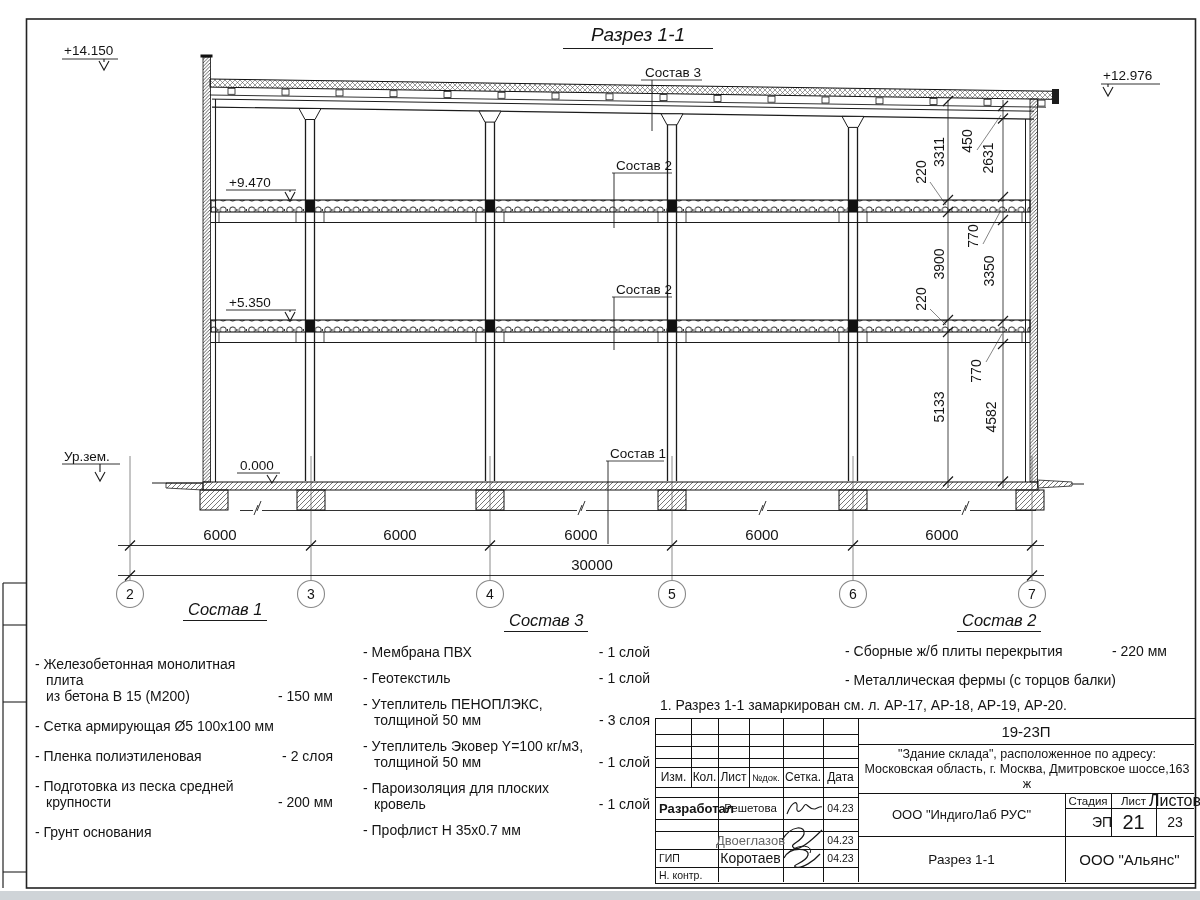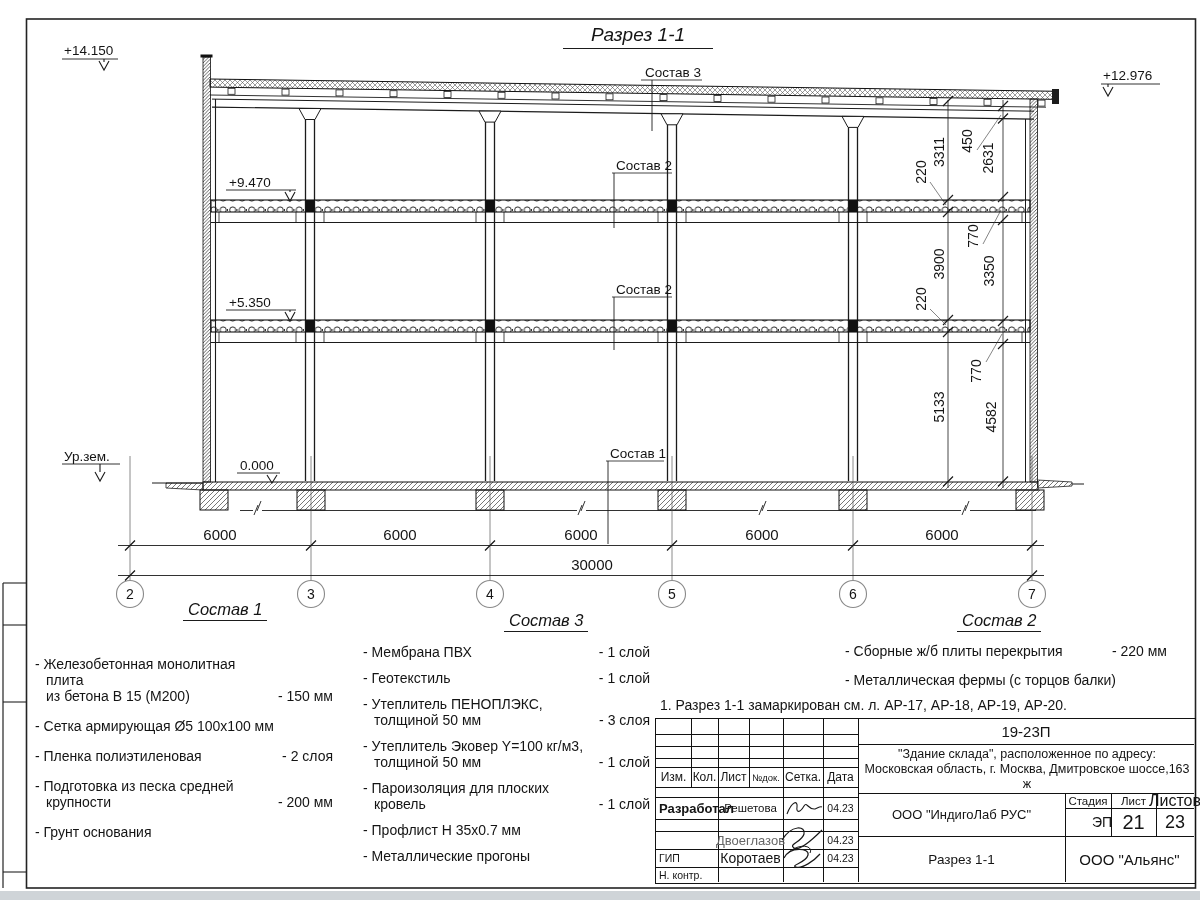--- a/index.html
+++ b/index.html
@@ -329,24 +329,20 @@
       <span class="mat-val">- 1 слой</span>
     </div>
     <div class="mat-item">
       <span class="mat-name">- Пароизоляция для плоских кровель</span>
       <span class="mat-val">- 1 слой</span>
     </div>
     <div class="mat-item">
       <span class="mat-name">- Профлист Н 35х0.7 мм</span>
       <span class="mat-val"></span>
     </div>
-    <div class="mat-item">
-      <span class="mat-name">- Металлические прогоны</span>
-      <span class="mat-val"></span>
-    </div>
   </div>
 
   <div class="mat-list c2" style="left:845px;top:643px;width:322px;">
     <div class="mat-item">
       <span class="mat-name">- Сборные ж/б плиты перекрытия</span>
       <span class="mat-val">- 220 мм</span>
     </div>
     <div class="mat-item">
       <span class="mat-name">- Металлическая фермы (с торцов балки)</span>
       <span class="mat-val"></span>
@@ -415,19 +411,19 @@
     <div style="position:absolute;left:206px;top:28px;width:330px;text-align:center;font-size:12.5px;line-height:15px;">
       <div>"Здание склада", расположенное по адресу:</div>
       <div>Московская область, г. Москва, Дмитровское шоссе,163 ж</div>
     </div>
     <div class="tbt" style="left:202px;top:74px;width:207px;height:43px;font-size:13px;">ООО "ИндигоЛаб РУС"</div>
     <div class="tbt" style="left:409px;top:74px;width:46px;height:15px;font-size:11.5px;">Стадия</div>
     <div class="tbt" style="left:455px;top:74px;width:45px;height:15px;font-size:11.5px;">Лист</div>
     <div class="tbt" style="left:500px;top:74px;width:38px;height:15px;font-size:16px;">Листов</div>
     <div class="tbt" style="left:409px;top:89px;width:46px;height:28px;font-size:14px;padding-left:28px;">ЭП</div>
     <div class="tbt" style="left:455px;top:89px;width:45px;height:28px;font-size:20px;">21</div>
-    <div class="tbt" style="left:500px;top:89px;width:38px;height:28px;font-size:18px;">23</div>
+    <div class="tbt" style="left:500px;top:89px;width:38px;height:28px;font-size:14px;">23</div>
     <div class="tbt" style="left:202px;top:117px;width:207px;height:46px;font-size:13.5px;">Разрез 1-1</div>
     <div class="tbt" style="left:409px;top:117px;width:129px;height:46px;font-size:15px;">ООО "Альянс"</div>
   </div>
 
   <div class="bottom-band"></div>
 </div>
 
 </body></html>

